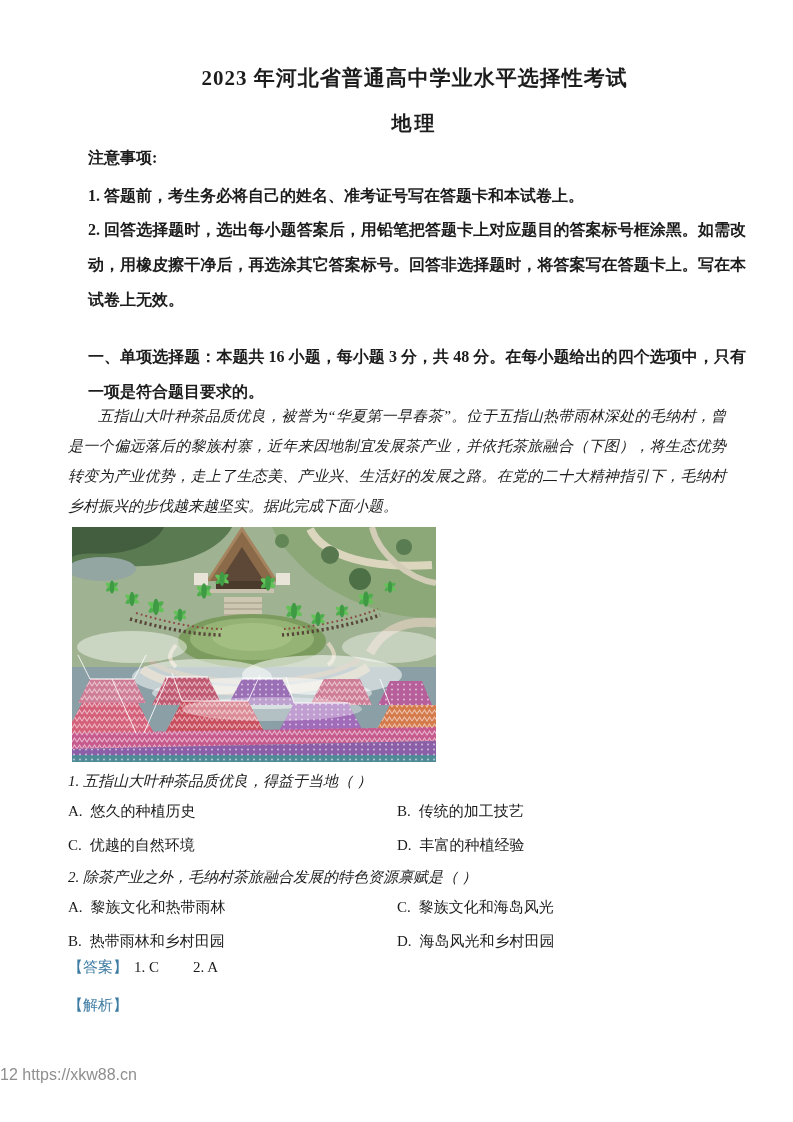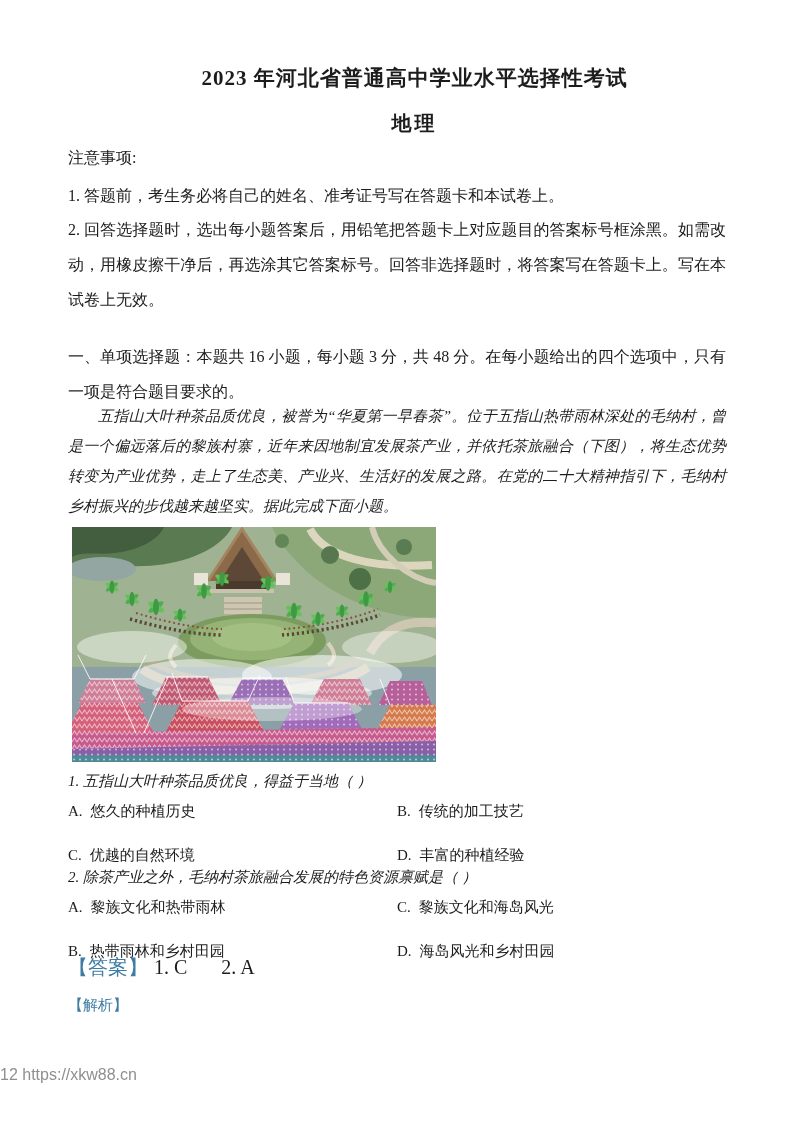--- a/index.html
+++ b/index.html
@@ -7,37 +7,37 @@
     position:relative; width:793px; height:1122px; margin:0 auto;
     background:#ffffff; overflow:hidden;
     font-family:"Liberation Serif","DejaVu Serif",serif;
     color:#1c1c1c;
   }
   .abs { position:absolute; }
   .center { left:0; right:0; text-align:center;padding-left:36px; }
   .doc-title   { top:64px;  font-size:21px; font-weight:bold; letter-spacing:1px; }
   .doc-subject { top:110px; font-size:20px; font-weight:bold; letter-spacing:3px; }
   .lblock { left:68px; width:658px; font-size:16px; text-align:justify; }
-  .bold { font-weight:normal; }
+  .bold { font-weight:bold;margin-left:20px; }
   .notice-label { top:148px; font-size:16px; }
   .n1 { top:178px; line-height:35px; }
   .n2 { top:212px; line-height:35px; }
   .n3 { top:310px; line-height:35px; }
   .section-head { top:339px; line-height:35px; }
   .passage { top:401px; line-height:30px; font-size:15px; font-style:italic; text-indent:2em; }
   .figure-wrap { left:72px; top:527px; width:364px; height:235px; }
   .figure-wrap svg { display:block; width:364px; height:235px; }
   .qstem { font-size:15px; line-height:20px;font-style:italic; }
   .q1 { top:771px; }
   .q2 { top:867px; }
-  .optgrid { display:grid; grid-template-columns:329px 1fr; row-gap:24px; font-size:15px; line-height:20px; }
+  .optgrid { display:grid; grid-template-columns:329px 1fr; row-gap:14px; font-size:15px; line-height:20px; }
   .o1 { top:801px; }
   .o2 { top:897px; }
   .opt-label { margin-right:8px; }
-  .answer-line { top:957px; font-size:20px; line-height:20px; }
+  .answer-line { top:957px; font-size:15px; line-height:20px; }
   .analysis-line { top:995px; font-size:15px; line-height:20px; }
   .bracket-blue { color:#3e7ca3; }
   .ans-item { margin-left:6px; margin-right:34px; color:#1c1c1c; }
   .page-footer {
     top:1066px; left:0; right:0; text-align:left;
     font-family:"Liberation Sans","DejaVu Sans",sans-serif;
     font-size:16px; color:#8f8f8f;
   }
 </style>
 </head>

